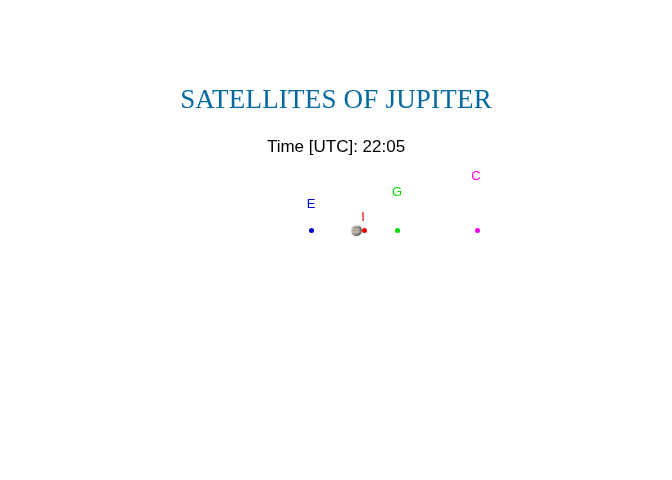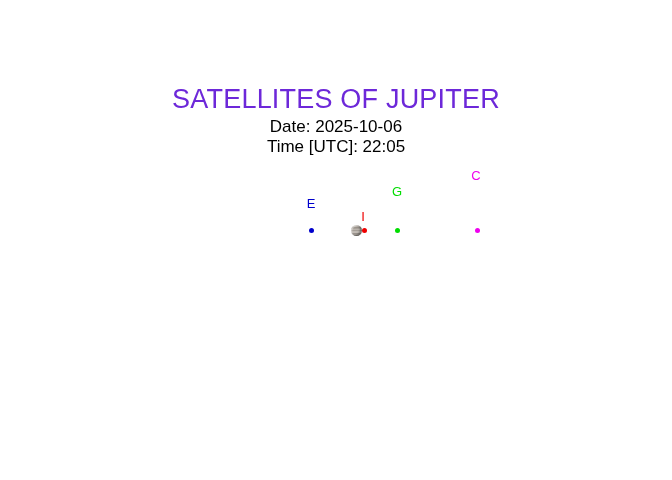--- a/index.html
+++ b/index.html
@@ -24,24 +24,25 @@
   }
 
   .chart-title {
     position: absolute;
     left: 0;
     top: 84px;
     width: 672px;
     text-align: center;
     font-size: 27px;
     font-weight: normal;
-    color: #6d28d9;
+    color: #0369a1;
     letter-spacing: 0.2px;
     line-height: 30px;
     white-space: nowrap;
+    font-family: Liberation Serif, serif;
   }
 
   .chart-subtitle-1 {
     position: absolute;
     left: 0;
     top: 117px;
     width: 672px;
     text-align: center;
     font-size: 17px;
     font-weight: normal;
@@ -103,21 +104,20 @@
     transform: translateX(-50%);
   }
 </style>
 </head>
 <body>
 
 <div id="viz">
 
   <div class="chart-title">SATELLITES OF JUPITER</div>
 
-  <div class="chart-subtitle-1">Date: 2025-10-06</div>
 
   <div class="chart-subtitle-2">Time [UTC]: 22:05</div>
 
   <div id="plot-layer">
       <div class="jupiter-disk" style="width: 11px; height: 11px; left: 350.5px; top: 224.5px;"></div>
       <div class="moon-dot" style="background: rgb(0, 0, 204); left: 308.5px; top: 227.5px;"></div>
       <div class="moon-label" style="color: rgb(0, 0, 204); left: 311px; top: 197px;">E</div>
       <div class="moon-dot" style="background: rgb(238, 0, 0); left: 361.5px; top: 227.5px;"></div>
       <div class="moon-label" style="color: rgb(238, 0, 0); left: 363px; top: 210px;">I</div>
       <div class="moon-dot" style="background: rgb(0, 221, 0); left: 394.5px; top: 227.5px;"></div>

